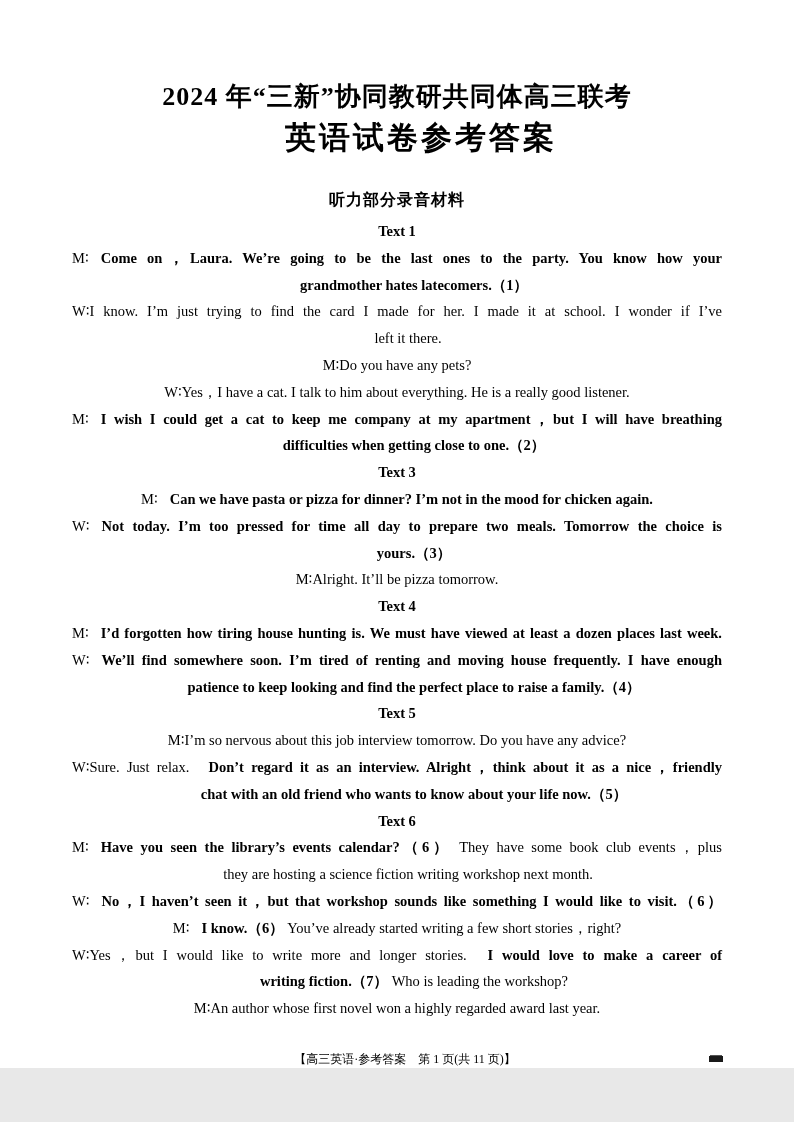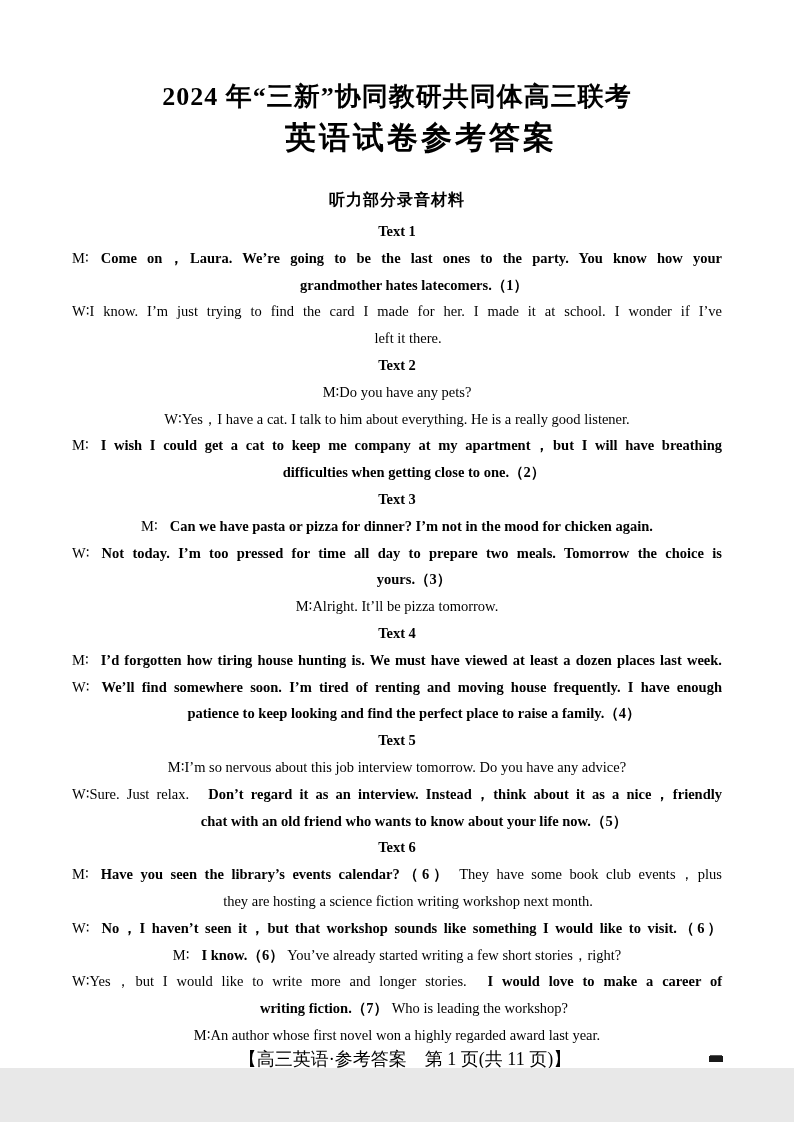--- a/index.html
+++ b/index.html
@@ -39,21 +39,21 @@
   .line{min-height:26.8px;text-align:center;}
   .just{text-align:justify;text-align-last:justify;}
   .cont{padding-left:22px;}
   .label{font-weight:bold;}
   .b{font-weight:bold;padding-left:12px;}
   .r{font-weight:normal;}
   .prefix{font-weight:normal;}
   .footer{
     position:absolute;left:16px;right:0;top:1049px;
     text-align:center;
-    font-size:18px;line-height:20px;
+    font-size:12px;line-height:20px;
   }
   .artifact{
     position:absolute;left:709px;top:1056px;
     width:14px;height:6px;background:#1a1a1a;
     box-shadow:0 -2px 0 -1px #555;
   }
 </style>
 </head>
 <body>
 
@@ -66,21 +66,20 @@
 
   <div class="transcript">
       <div class="section">
         <div class="line label">Text 1</div>
         <div class="line just"><span class="prefix">M∶</span><span class="b">Come on，Laura. We’re going to be the last ones to the party. You know how your</span></div>
         <div class="line cont"><span class="b">grandmother hates latecomers.（1）</span></div>
         <div class="line just"><span class="prefix">W∶</span><span class="r">I know. I’m just trying to find the card I made for her. I made it at school. I wonder if I’ve</span></div>
         <div class="line cont"><span class="r">left it there.</span></div>
       </div>
       <div class="section">
-        <div class="line label">Text 2</div>
         <div class="line"><span class="prefix">M∶</span><span class="r">Do you have any pets?</span></div>
         <div class="line"><span class="prefix">W∶</span><span class="r">Yes，I have a cat. I talk to him about everything. He is a really good listener.</span></div>
         <div class="line just"><span class="prefix">M∶</span><span class="b">I wish I could get a cat to keep me company at my apartment，but I will have breathing</span></div>
         <div class="line cont"><span class="b">difficulties when getting close to one.（2）</span></div>
       </div>
       <div class="section">
         <div class="line label">Text 3</div>
         <div class="line"><span class="prefix">M∶</span><span class="b">Can we have pasta or pizza for dinner? I’m not in the mood for chicken again.</span></div>
         <div class="line just"><span class="prefix">W∶</span><span class="b">Not today. I’m too pressed for time all day to prepare two meals. Tomorrow the choice is</span></div>
         <div class="line cont"><span class="b">yours.（3）</span></div>
@@ -88,21 +87,21 @@
       </div>
       <div class="section">
         <div class="line label">Text 4</div>
         <div class="line just"><span class="prefix">M∶</span><span class="b">I’d forgotten how tiring house hunting is. We must have viewed at least a dozen places last week.</span></div>
         <div class="line just"><span class="prefix">W∶</span><span class="b">We’ll find somewhere soon. I’m tired of renting and moving house frequently. I have enough</span></div>
         <div class="line cont"><span class="b">patience to keep looking and find the perfect place to raise a family.（4）</span></div>
       </div>
       <div class="section">
         <div class="line label">Text 5</div>
         <div class="line"><span class="prefix">M∶</span><span class="r">I’m so nervous about this job interview tomorrow. Do you have any advice?</span></div>
-        <div class="line just"><span class="prefix">W∶</span><span class="r">Sure. Just relax. </span><span class="b">Don’t regard it as an interview. Instead，think about it as a nice，friendly</span></div>
+        <div class="line just"><span class="prefix">W∶</span><span class="r">Sure. Just relax. </span><span class="b">Don’t regard it as an interview. Alright，think about it as a nice，friendly</span></div>
         <div class="line cont"><span class="b">chat with an old friend who wants to know about your life now.（5）</span></div>
       </div>
       <div class="section">
         <div class="line label">Text 6</div>
         <div class="line just"><span class="prefix">M∶</span><span class="b">Have you seen the library’s events calendar?（6）</span><span class="r"> They have some book club events，plus</span></div>
         <div class="line cont"><span class="r">they are hosting a science fiction writing workshop next month.</span></div>
         <div class="line just"><span class="prefix">W∶</span><span class="b">No，I haven’t seen it，but that workshop sounds like something I would like to visit.（6）</span></div>
         <div class="line"><span class="prefix">M∶</span><span class="b">I know.（6）</span><span class="r"> You’ve already started writing a few short stories，right?</span></div>
         <div class="line just"><span class="prefix">W∶</span><span class="r">Yes，but I would like to write more and longer stories. </span><span class="b">I would love to make a career of</span></div>
         <div class="line cont"><span class="b">writing fiction.（7）</span><span class="r"> Who is leading the workshop?</span></div>

